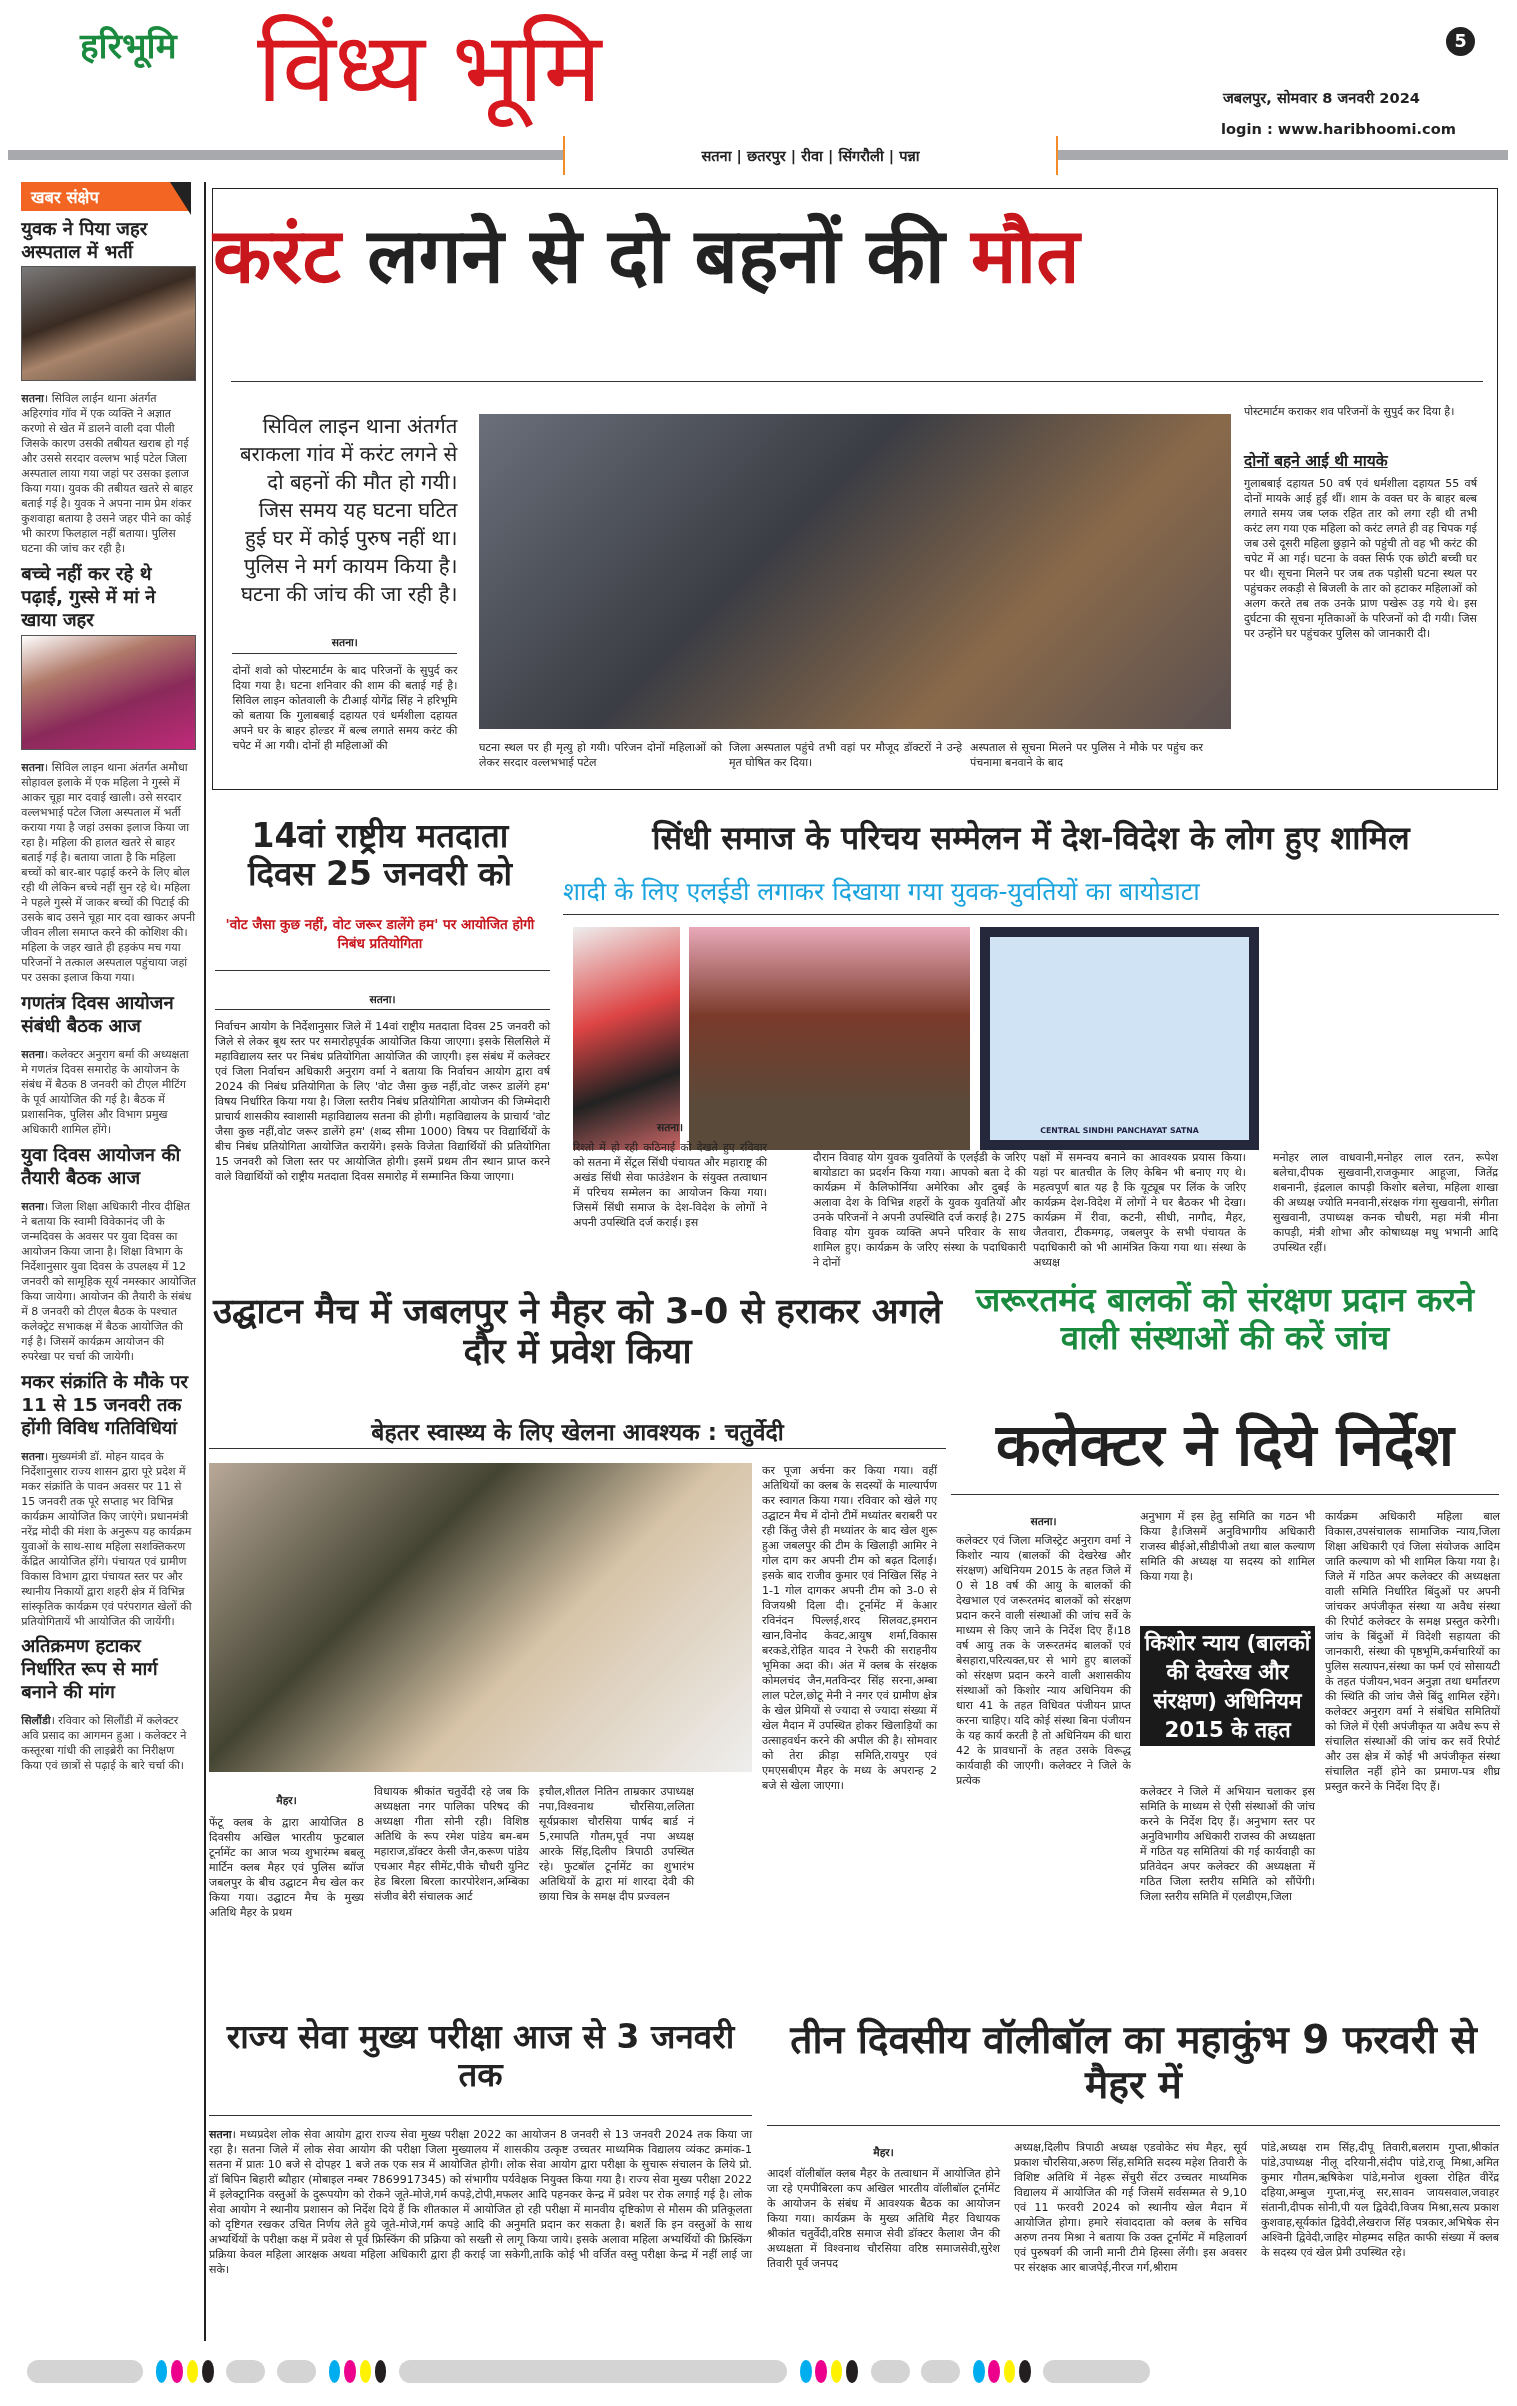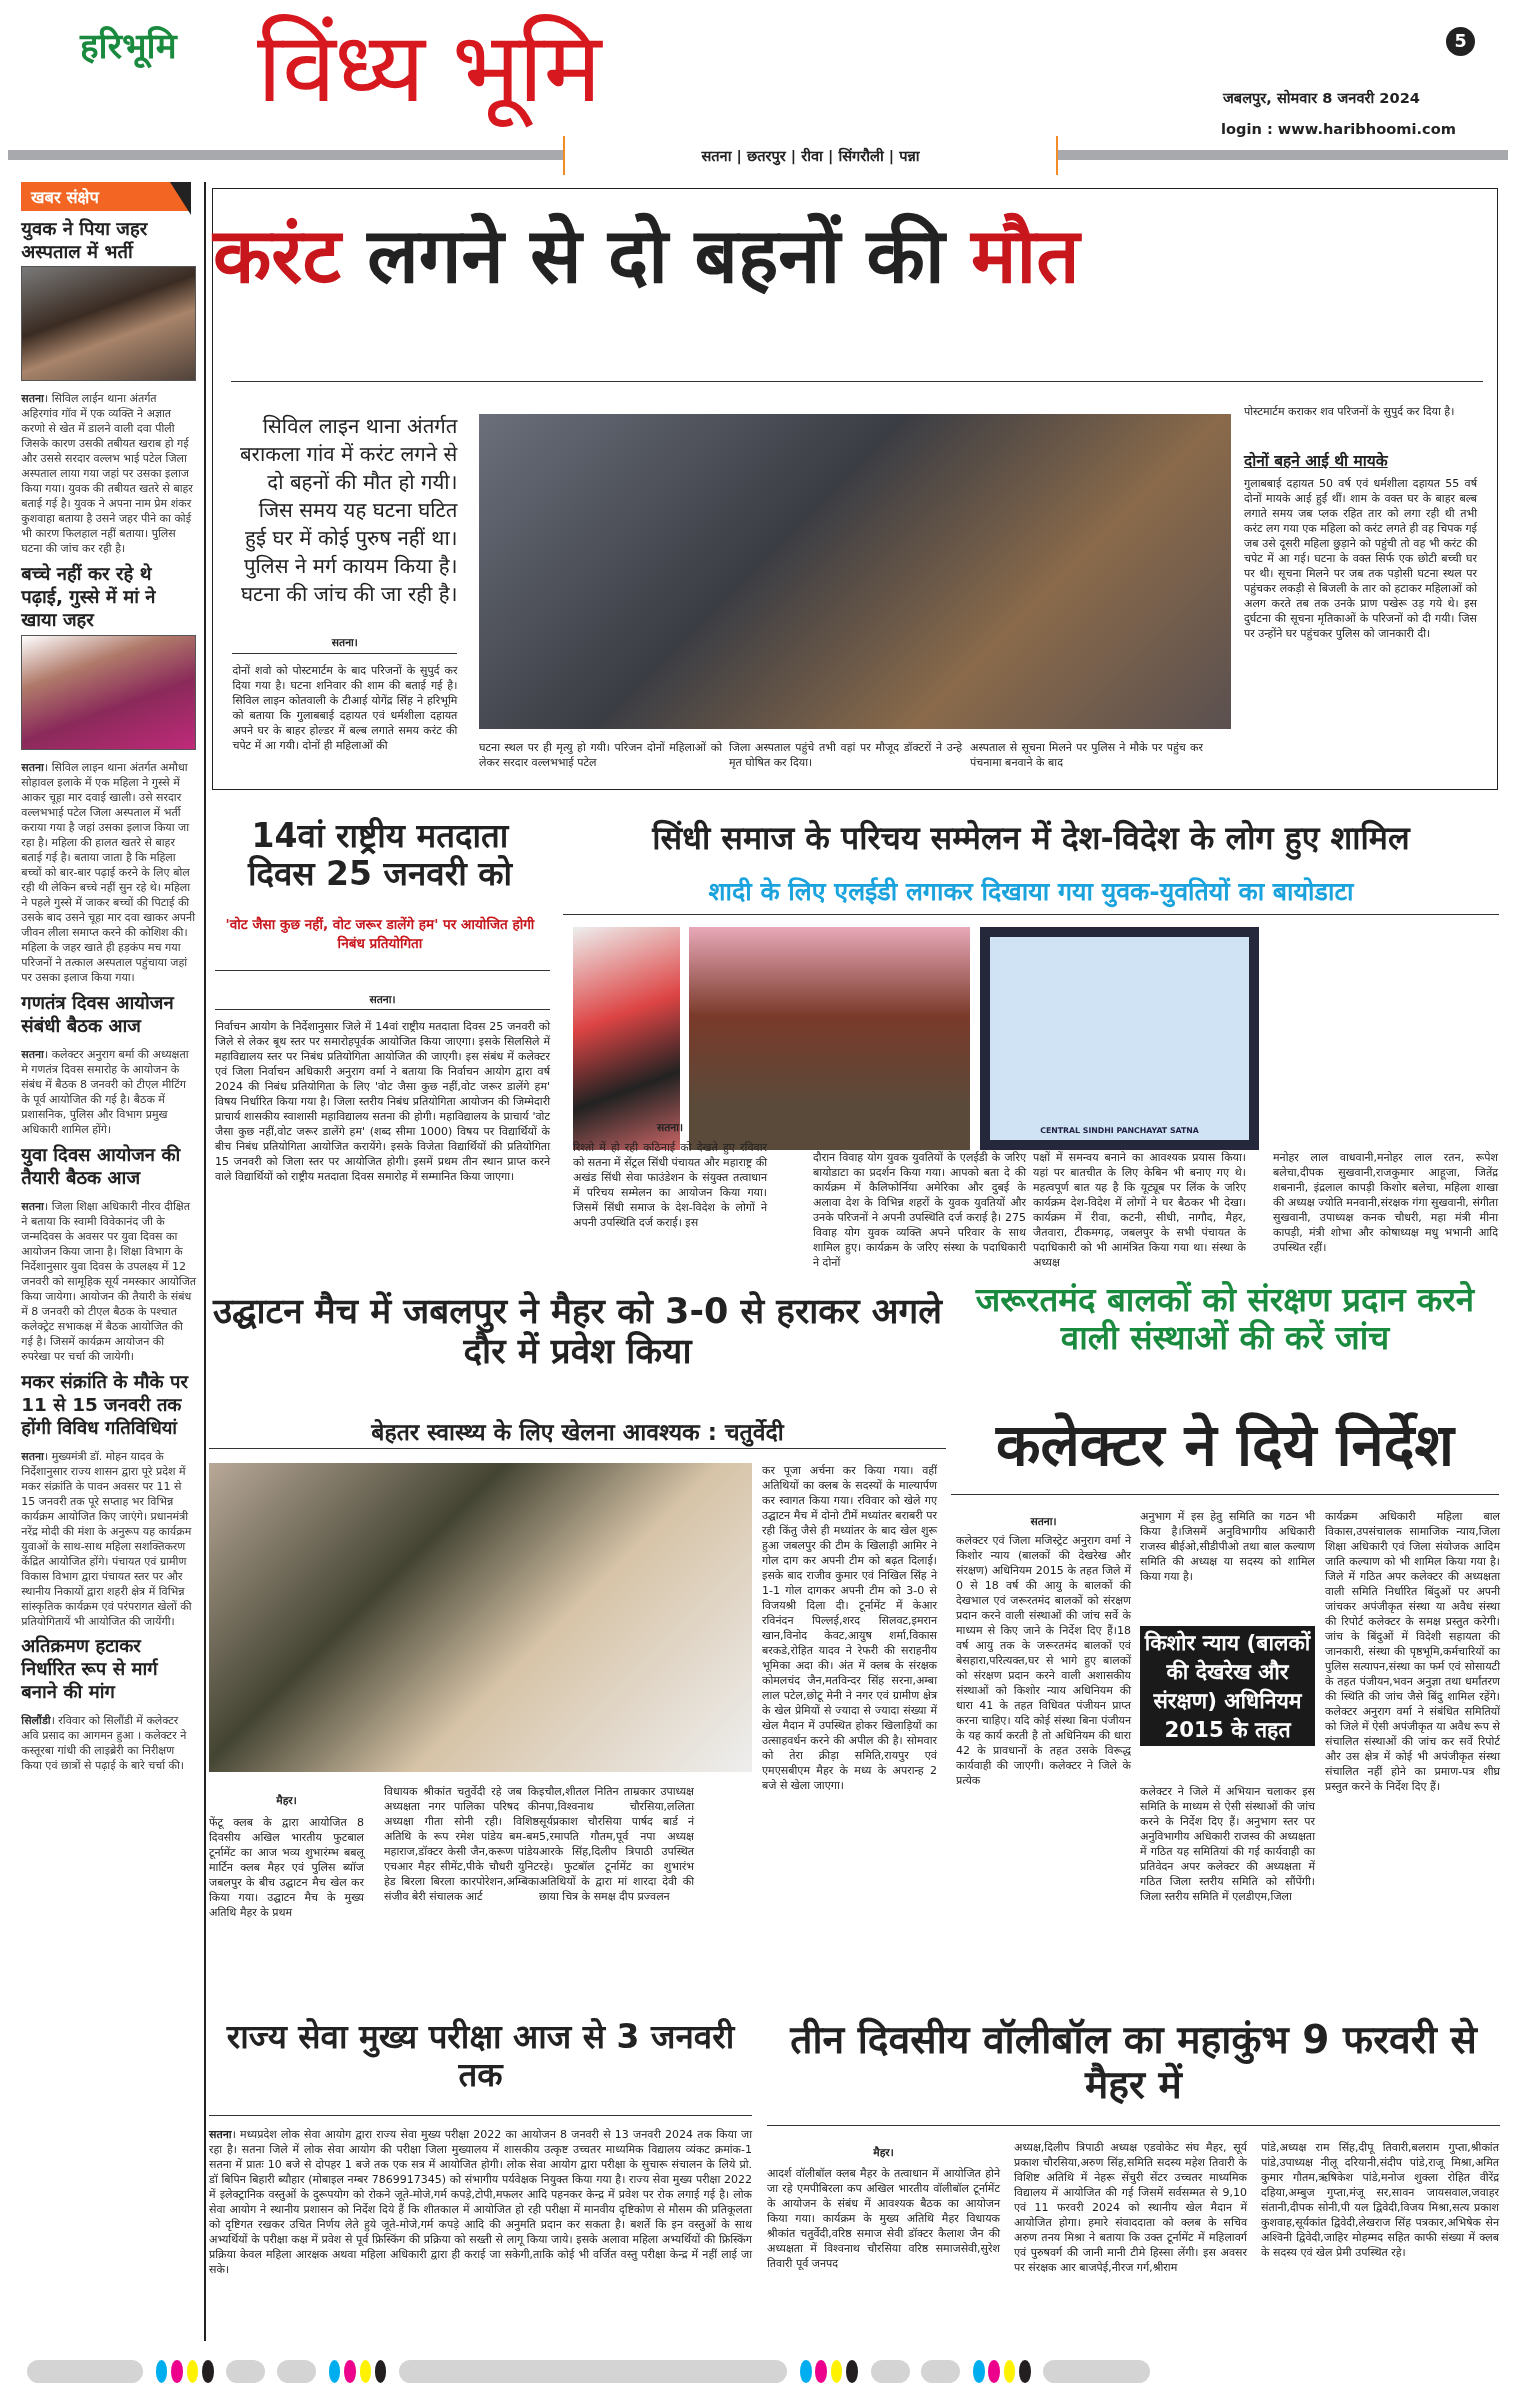--- a/index.html
+++ b/index.html
@@ -89,42 +89,42 @@
 </div>
 
 <div class="abs h-big" style="left:215px;top:817px;width:330px;text-align:center;font-size:33px">14वां राष्ट्रीय मतदाता दिवस 25 जनवरी को</div>
 <div class="abs" style="left:215px;top:914px;width:330px;text-align:center;font-size:13.6px;font-weight:bold;color:#c8161d">'वोट जैसा कुछ नहीं, वोट जरूर डालेंगे हम' पर आयोजित होगी निबंध प्रतियोगिता</div>
 <div class="abs rule" style="left:215px;top:970px;width:335px"></div>
 <div class="abs dateline-small" style="left:215px;top:992px;width:335px">सतना।</div>
 <div class="abs rule" style="left:215px;top:1009px;width:335px"></div>
 <div class="abs col-text" style="left:215px;top:1019px;width:335px">निर्वाचन आयोग के निर्देशानुसार जिले में 14वां राष्ट्रीय मतदाता दिवस 25 जनवरी को जिले से लेकर बूथ स्तर पर समारोहपूर्वक आयोजित किया जाएगा। इसके सिलसिले में महाविद्यालय स्तर पर निबंध प्रतियोगिता आयोजित की जाएगी। इस संबंध में कलेक्टर एवं जिला निर्वाचन अधिकारी अनुराग वर्मा ने बताया कि निर्वाचन आयोग द्वारा वर्ष 2024 की निबंध प्रतियोगिता के लिए 'वोट जैसा कुछ नहीं,वोट जरूर डालेंगे हम' विषय निर्धारित किया गया है। जिला स्तरीय निबंध प्रतियोगिता आयोजन की जिम्मेदारी प्राचार्य शासकीय स्वाशासी महाविद्यालय सतना की होगी। महाविद्यालय के प्राचार्य 'वोट जैसा कुछ नहीं,वोट जरूर डालेंगे हम' (शब्द सीमा 1000) विषय पर विद्यार्थियों के बीच निबंध प्रतियोगिता आयोजित करायेंगे। इसके विजेता विद्यार्थियों की प्रतियोगिता 15 जनवरी को जिला स्तर पर आयोजित होगी। इसमें प्रथम तीन स्थान प्राप्त करने वाले विद्यार्थियों को राष्ट्रीय मतदाता दिवस समारोह में सम्मानित किया जाएगा।</div>
 
 <div class="abs h-big" style="left:563px;top:820px;width:936px;text-align:center;font-size:32px">सिंधी समाज के परिचय सम्मेलन में देश-विदेश के लोग हुए शामिल</div>
-<div class="abs blue" style="left:563px;top:873px;width:936px;text-align:center;font-size:25px;font-weight:bold">शादी के लिए एलईडी लगाकर दिखाया गया युवक-युवतियों का बायोडाटा</div>
+<div class="abs blue" style="left:563px;top:873px;width:936px;text-align:left;font-size:25px;font-weight:normal">शादी के लिए एलईडी लगाकर दिखाया गया युवक-युवतियों का बायोडाटा</div>
 <div class="abs rule" style="left:563px;top:914px;width:936px"></div>
 <div class="abs photo" style="left:573px;top:927px;width:107px;height:223px;background:linear-gradient(160deg,#eee,#d44 40%,#222 70%,#c66)"></div>
 <div class="abs photo" style="left:689px;top:927px;width:281px;height:223px;background:linear-gradient(180deg,#e8a8b8,#7a3a2a 40%,#5a4a3a 80%)"></div>
 <div class="abs" style="left:980px;top:927px;width:279px;height:223px;background:#25283a;padding:9.7px">
   <div style="background:#cfe3f4;width:100%;height:100%;position:relative">
     <div class="abs" style="bottom:5.8px;left:0;width:100%;text-align:center;font-size:7.8px;font-weight:bold;color:#224">CENTRAL SINDHI PANCHAYAT SATNA</div>
   </div>
 </div>
 <div class="abs dateline-small" style="left:573px;top:1120px;width:194px">सतना।</div>
 <div class="abs col-text" style="left:573px;top:1140px;width:194px">रिश्तो में हो रही कठिनाई को देखते हुए रविवार को सतना में सेंट्रल सिंधी पंचायत और महाराष्ट्र की अखंड सिंधी सेवा फाउंडेशन के संयुक्त तत्वाधान में परिचय सम्मेलन का आयोजन किया गया। जिसमें सिंधी समाज के देश-विदेश के लोगों ने अपनी उपस्थिति दर्ज कराई। इस</div>
 <div class="abs col-text" style="left:813px;top:1150px;width:213px">दौरान विवाह योग युवक युवतियों के एलईडी के जरिए बायोडाटा का प्रदर्शन किया गया। आपको बता दे की कार्यक्रम में कैलिफोर्निया अमेरिका और दुबई के अलावा देश के विभिन्न शहरों के युवक युवतियों और उनके परिजनों ने अपनी उपस्थिति दर्ज कराई है। 275 विवाह योग युवक व्यक्ति अपने परिवार के साथ शामिल हुए। कार्यक्रम के जरिए संस्था के पदाधिकारी ने दोनों</div>
 <div class="abs col-text" style="left:1033px;top:1150px;width:213px">पक्षों में समन्वय बनाने का आवश्यक प्रयास किया। यहां पर बातचीत के लिए केबिन भी बनाए गए थे। महत्वपूर्ण बात यह है कि यूट्यूब पर लिंक के जरिए कार्यक्रम देश-विदेश में लोगों ने घर बैठकर भी देखा। कार्यक्रम में रीवा, कटनी, सीधी, नागौद, मैहर, जैतवारा, टीकमगढ़, जबलपुर के सभी पंचायत के पदाधिकारी को भी आमंत्रित किया गया था। संस्था के अध्यक्ष</div>
 <div class="abs col-text" style="left:1273px;top:1150px;width:225px">मनोहर लाल वाधवानी,मनोहर लाल रतन, रूपेश बलेचा,दीपक सुखवानी,राजकुमार आहूजा, जितेंद्र शबनानी, इंद्रलाल कापड़ी किशोर बलेचा, महिला शाखा की अध्यक्ष ज्योति मनवानी,संरक्षक गंगा सुखवानी, संगीता सुखवानी, उपाध्यक्ष कनक चौधरी, महा मंत्री मीना कापड़ी, मंत्री शोभा और कोषाध्यक्ष मधु भभानी आदि उपस्थित रहीं।</div>
 
 <div class="abs h-big" style="left:209px;top:1291px;width:737px;text-align:center;font-size:35px">उद्घाटन मैच में जबलपुर ने मैहर को 3-0 से हराकर अगले दौर में प्रवेश किया</div>
 <div class="abs" style="left:209px;top:1415px;width:737px;text-align:center;font-size:23px;font-weight:bold">बेहतर स्वास्थ्य के लिए खेलना आवश्यक : चतुर्वेदी</div>
 <div class="abs rule" style="left:209px;top:1448px;width:737px"></div>
 <div class="abs photo" style="left:209px;top:1463px;width:543px;height:309px;background:linear-gradient(135deg,#b8a898,#443 35%,#d7c4a8 60%,#eee)"></div>
 <div class="abs dateline-small" style="left:209px;top:1793px;width:155px">मैहर।</div>
 <div class="abs col-text" style="left:209px;top:1815px;width:155px">फेंटू क्लब के द्वारा आयोजित 8 दिवसीय अखिल भारतीय फुटबाल टूर्नामेंट का आज भव्य शुभारंम्भ बबलू मार्टिन क्लब मैहर एवं पुलिस ब्यॉज जबलपुर के बीच उद्घाटन मैच खेल कर किया गया। उद्घाटन मैच के मुख्य अतिथि मैहर के प्रथम</div>
-<div class="abs col-text" style="left:384px;top:1784px;width:155px">विधायक श्रीकांत चतुर्वेदी रहे जब कि अध्यक्षता नगर पालिका परिषद की अध्यक्षा गीता सोनी रही। विशिष्ठ अतिथि के रूप रमेश पांडेय बम-बम महाराज,डॉक्टर केसी जैन,करूण पांडेय एचआर मैहर सीमेंट,पीके चौधरी युनिट हेड बिरला बिरला कारपोरेशन,अम्बिका संजीव बेरी संचालक आर्ट</div>
+<div class="abs col-text" style="left:374px;top:1784px;width:155px">विधायक श्रीकांत चतुर्वेदी रहे जब कि अध्यक्षता नगर पालिका परिषद की अध्यक्षा गीता सोनी रही। विशिष्ठ अतिथि के रूप रमेश पांडेय बम-बम महाराज,डॉक्टर केसी जैन,करूण पांडेय एचआर मैहर सीमेंट,पीके चौधरी युनिट हेड बिरला बिरला कारपोरेशन,अम्बिका संजीव बेरी संचालक आर्ट</div>
 <div class="abs col-text" style="left:539px;top:1784px;width:155px">इचौल,शीतल नितिन ताम्रकार उपाध्यक्ष नपा,विश्वनाथ चौरसिया,ललिता सूर्यप्रकाश चौरसिया पार्षद बार्ड नं 5,रमापति गौतम,पूर्व नपा अध्यक्ष आरके सिंह,दिलीप त्रिपाठी उपस्थित रहे। फुटबॉल टूर्नामेंट का शुभारंभ अतिथियों के द्वारा मां शारदा देवी की छाया चित्र के समक्ष दीप प्रज्वलन</div>
 <div class="abs col-text" style="left:762px;top:1463px;width:175px">कर पूजा अर्चना कर किया गया। वहीं अतिथियों का क्लब के सदस्यों के माल्यार्पण कर स्वागत किया गया। रविवार को खेले गए उद्घाटन मैच में दोनो टीमें मध्यांतर बराबरी पर रही किंतु जैसे ही मध्यांतर के बाद खेल शुरू हुआ जबलपुर की टीम के खिलाड़ी आमिर ने गोल दाग कर अपनी टीम को बढ़त दिलाई। इसके बाद राजीव कुमार एवं निखिल सिंह ने 1-1 गोल दागकर अपनी टीम को 3-0 से विजयश्री दिला दी। टूर्नामेंट में केआर रविनंदन पिल्लई,शरद सिलवट,इमरान खान,विनोद केवट,आयुष शर्मा,विकास बरकडे,रोहित यादव ने रेफरी की सराहनीय भूमिका अदा की। अंत में क्लब के संरक्षक कोमलचंद जैन,मतविन्दर सिंह सरना,अम्बा लाल पटेल,छोटू मेनी ने नगर एवं ग्रामीण क्षेत्र के खेल प्रेमियों से ज्यादा से ज्यादा संख्या में खेल मैदान में उपस्थित होकर खिलाड़ियों का उत्साहवर्धन करने की अपील की है। सोमवार को तेरा क्रीड़ा समिति,रायपुर एवं एमएसबीएम मैहर के मध्य के अपरान्ह 2 बजे से खेला जाएगा।</div>
 
 <div class="abs green h-big" style="left:951px;top:1281px;width:548px;text-align:center;font-size:33px">जरूरतमंद बालकों को संरक्षण प्रदान करने वाली संस्थाओं की करें जांच</div>
 <div class="abs h-big" style="left:951px;top:1412px;width:548px;text-align:center;font-size:58px">कलेक्टर ने दिये निर्देश</div>
 <div class="abs rule" style="left:951px;top:1494px;width:548px"></div>
 <div class="abs dateline-small" style="left:956px;top:1514px;width:175px">सतना।</div>
 <div class="abs col-text" style="left:956px;top:1533px;width:175px">कलेक्टर एवं जिला मजिस्ट्रेट अनुराग वर्मा ने किशोर न्याय (बालकों की देखरेख और संरक्षण) अधिनियम 2015 के तहत जिले में 0 से 18 वर्ष की आयु के बालकों की देखभाल एवं जरूरतमंद बालकों को संरक्षण प्रदान करने वाली संस्थाओं की जांच सर्वे के माध्यम से किए जाने के निर्देश दिए हैं।18 वर्ष आयु तक के जरूरतमंद बालकों एवं बेसहारा,परित्यक्त,घर से भागे हुए बालकों को संरक्षण प्रदान करने वाली अशासकीय संस्थाओं को किशोर न्याय अधिनियम की धारा 41 के तहत विधिवत पंजीयन प्राप्त करना चाहिए। यदि कोई संस्था बिना पंजीयन के यह कार्य करती है तो अधिनियम की धारा 42 के प्रावधानों के तहत उसके विरूद्ध कार्यवाही की जाएगी। कलेक्टर ने जिले के प्रत्येक</div>
 <div class="abs col-text" style="left:1140px;top:1509px;width:175px">अनुभाग में इस हेतु समिति का गठन भी किया है।जिसमें अनुविभागीय अधिकारी राजस्व बीईओ,सीडीपीओ तथा बाल कल्याण समिति की अध्यक्ष या सदस्य को शामिल किया गया है।</div>
 <div class="abs boxhead" style="left:1140px;top:1626px;width:175px">किशोर न्याय (बालकों की देखरेख और संरक्षण) अधिनियम 2015 के तहत</div>

